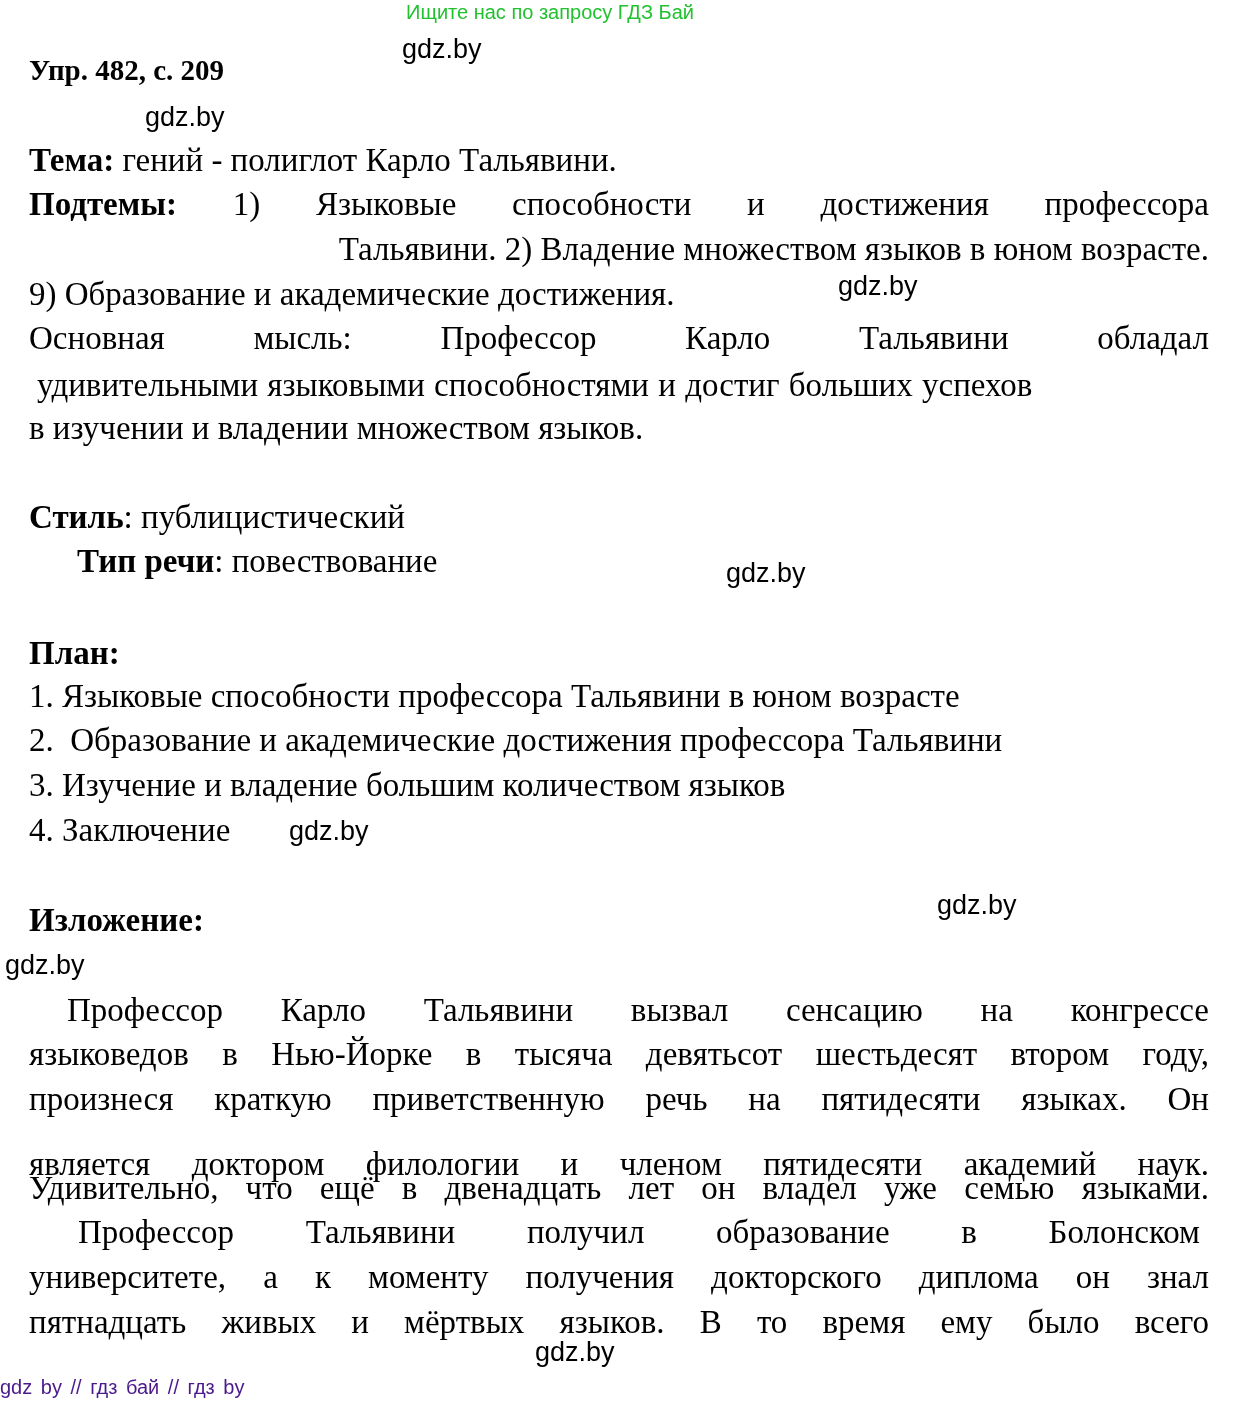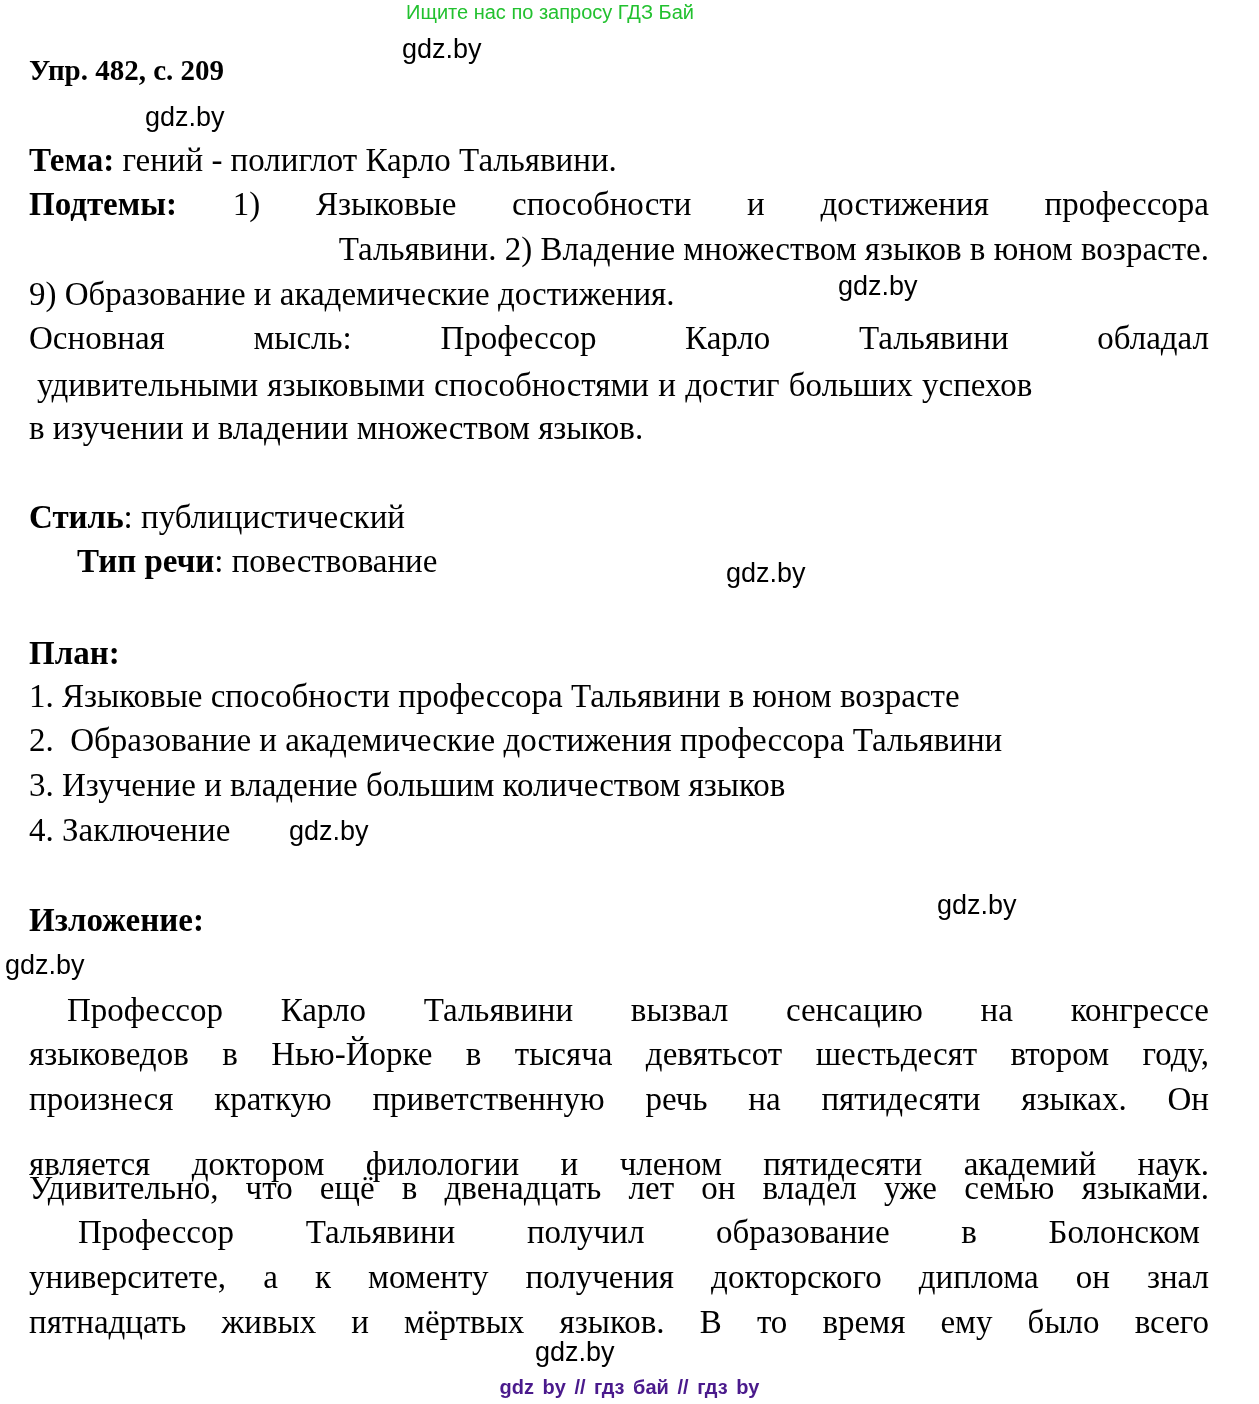--- a/index.html
+++ b/index.html
@@ -10,24 +10,23 @@
   }
   .wm {
     position: absolute; font-family: "Liberation Sans", sans-serif; font-size: 27px; color: #000;
     line-height: 30px; white-space: nowrap;
   }
   .line { position: absolute; left: 29px; width: 1180px; font-family: "Liberation Serif", serif; font-size: 33px; white-space: nowrap; line-height: 40px; }
   .justify { text-align: justify; text-align-last: justify; white-space: normal; }
   .title { font-weight: bold; font-size: 29px; }
   b { font-weight: bold; text-align: right; }
   .footer {
-    position: absolute; left: 0; width: 1259px; top: 1375px; text-align: center;
+    position: absolute; left: 0; width: 1259px; top: 1375px; text-align: left;
     font-family: "Liberation Sans", sans-serif; font-size: 20px; color: #4a1a8c; line-height: 24px;
     word-spacing: 3px;
-    font-weight: bold;
   }
   .footer a { color: #4a1a8c; text-decoration: none; }
 </style>
 </head>
 <body>
 
 <div class="top-banner">Ищите нас по запросу ГДЗ Бай</div>
 
 <div class="wm" style="left:402px; top:34px;">gdz.by</div>
 <div class="wm" style="left:145px; top:102px;">gdz.by</div>

